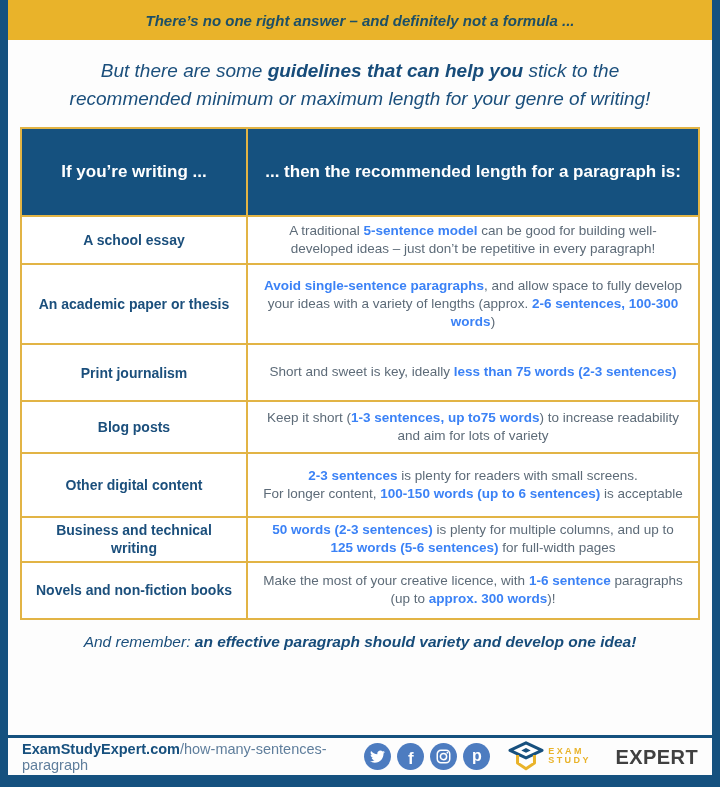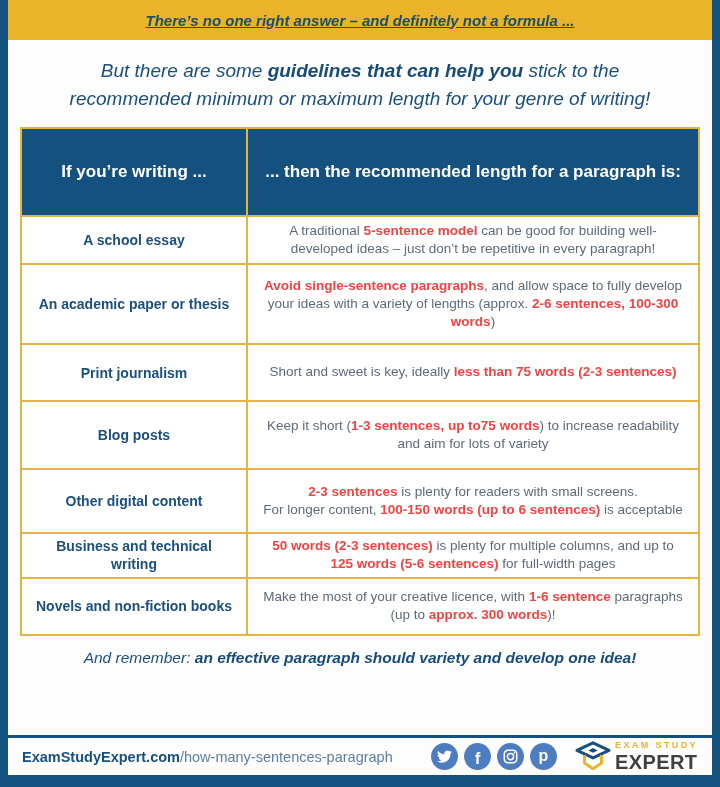--- a/index.html
+++ b/index.html
@@ -19,21 +19,21 @@
     overflow:hidden;
   }
   .page{width:720px;height:787px;display:flex;flex-direction:column;background:var(--navy);}
 
   
   .title-band{height:57px;display:flex;align-items:center;justify-content:center;}
   .title-band h1{color:#fff;font-size:22px;font-weight:bold;letter-spacing:.2px;}
 
   
   .banner{height:40px;margin:0 8px;background:var(--gold);display:flex;align-items:center;justify-content:center;}
-  .banner p{color:#1d4f66;font-size:15px;font-weight:bold;font-style:italic;text-decoration:underline;}
+  .banner p{color:#1d4f66;font-size:15px;font-weight:bold;font-style:italic;}
 
   
   .content{flex:1;margin:0 8px;background:#fdfdfd;padding-top:17px;overflow:hidden;}
   .intro{
     width:600px;margin:0 auto;text-align:center;
     font-style:italic;color:var(--navy-text);font-size:19px;line-height:1.45;
   }
   .intro b{color:#174c7a;}
 
   table.guide{
@@ -45,25 +45,25 @@
   table.guide th,table.guide td{border:2px solid var(--gold-border);}
   table.guide col.c1{width:226px;}
   thead tr{height:88px;}
   thead th{
     background:var(--navy);color:#fff;font-size:17px;font-weight:bold;
     text-align:center;vertical-align:middle;padding:4px 8px;
   }
   tbody td{background:#fff;text-align:center;vertical-align:middle;padding:3px 12px;}
   tbody td.genre{color:var(--navy-text);font-weight:bold;font-size:14px;line-height:1.3;}
   tbody td.rec{color:var(--body-text);font-size:13.5px;line-height:1.35;white-space:pre-line;}
-  tbody td.rec b{color:#ef4444;}
+  tbody td.rec b{color:#3b82f6;}
   tbody tr:nth-child(1){height:48px;padding-left:14px;}
   tbody tr:nth-child(2){height:80px;}
   tbody tr:nth-child(3){height:57px;}
-  tbody tr:nth-child(4){height:68px;margin-left:20px;}
+  tbody tr:nth-child(4){height:52px;margin-left:20px;}
   tbody tr:nth-child(5){height:64px;}
   tbody tr:nth-child(6){height:42px;}
   tbody tr:nth-child(7){height:57px;}
 
   .note{
     margin-top:13px;text-align:center;font-style:italic;
     color:var(--navy-text);font-size:15.5px;
   }
   .note b{color:#174c7a;}
 
@@ -82,21 +82,21 @@
     width:27px;height:27px;border-radius:50%;background:var(--social-blue);
     display:flex;align-items:center;justify-content:center;color:#fff;cursor:pointer;
     font-weight:bold;font-size:15px;overflow:hidden;
   }
   .icn svg{display:block;}
   .icn .fb{position:relative;top:2px;font-size:17px;}
   .icn .pin{font-size:16px;position:relative;top:-1px;}
 
   .logo{display:flex;align-items:center;gap:4px;}
   .logo .cap svg{display:block;}
-  .logo-text{display:flex;flex-direction:column;line-height:1;}
+  .logo-text{display:flex;flex-direction:row;line-height:1;}
   .logo-top{color:var(--gold);font-size:9px;font-weight:bold;letter-spacing:2.4px;margin-bottom:2px;}
   .logo-bottom{color:#404040;font-size:20px;font-weight:bold;letter-spacing:.4px;}
 
   .bottom-bar{height:12px;background:var(--navy);}
 </style>
 </head>
 <body>
 
 <div class="page">
 

